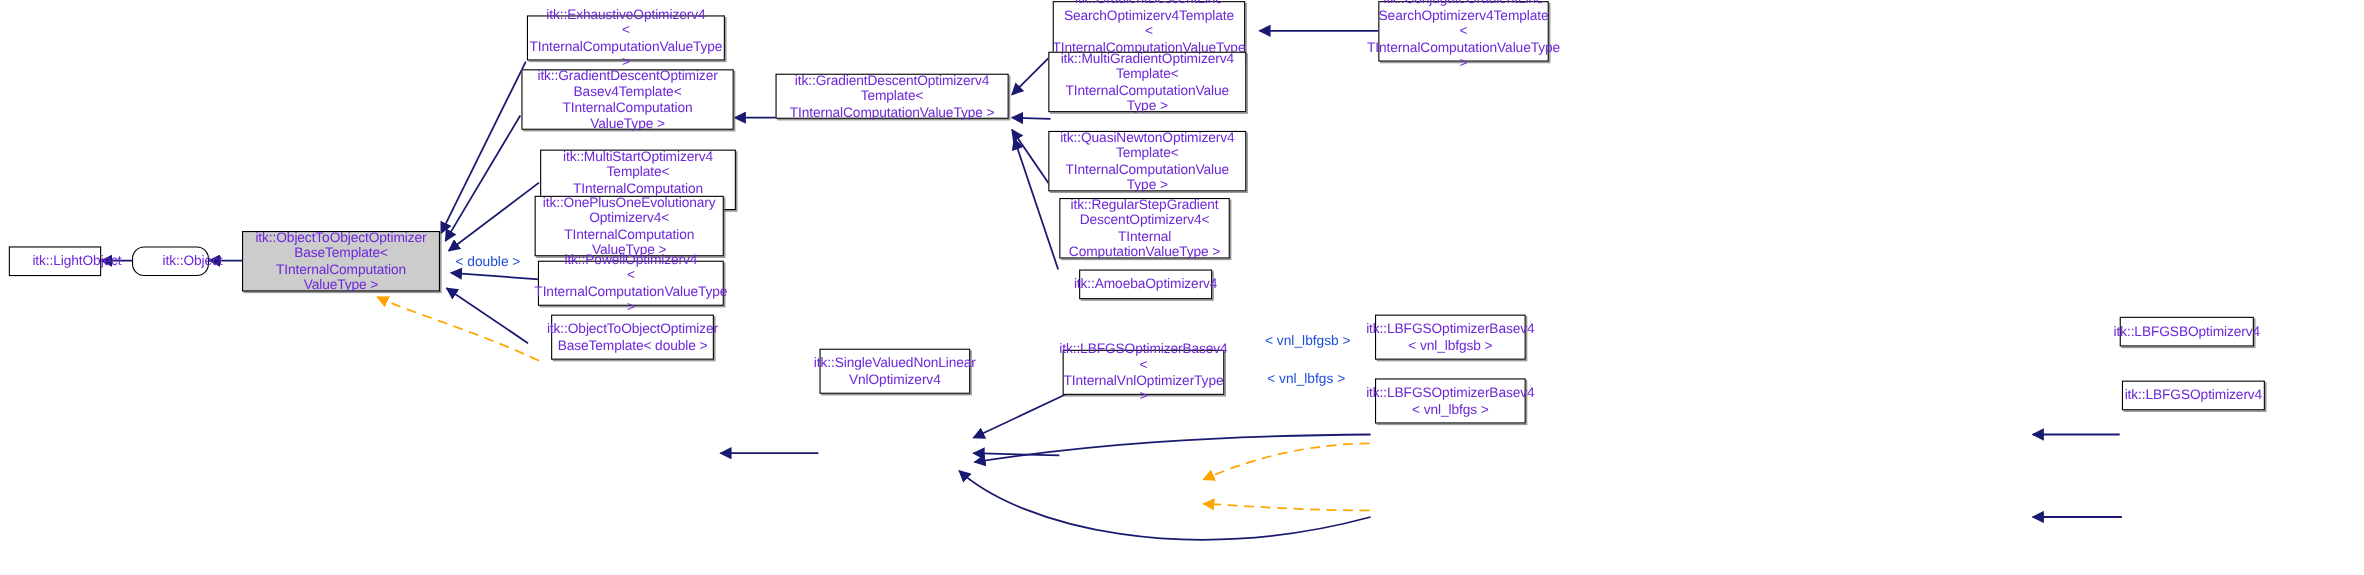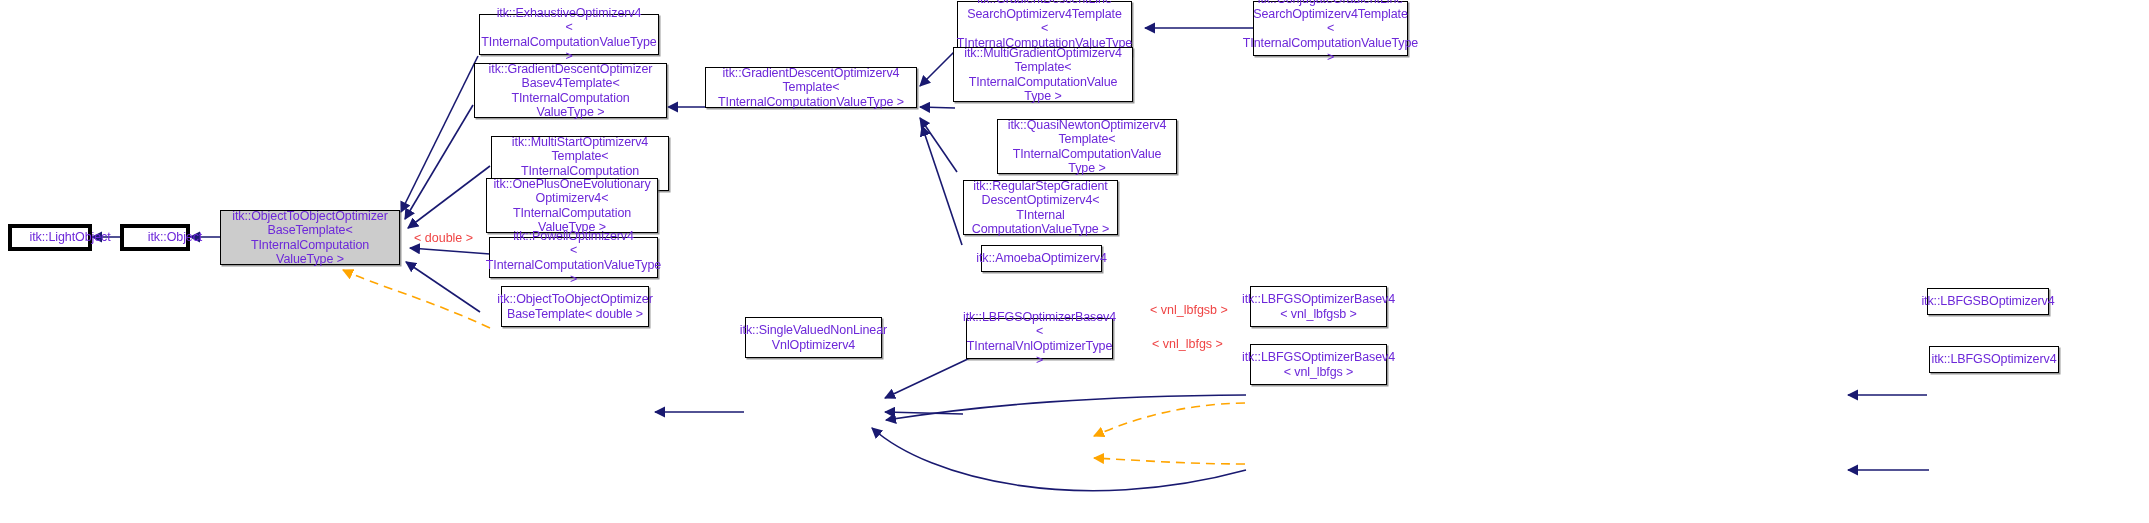--- a/index.html
+++ b/index.html
@@ -39,28 +39,28 @@
     white-space: pre-line;
     box-shadow: 1.5px 1.5px 0 0 rgba(100,100,100,0.65);
     z-index: 2;
   }
   .node.current {
     background: #cccccc;
     border: 1px solid #000000;
   }
   .node.plain {
     box-shadow: none;
-    border: 4px solid #000000;
+    border: 1px solid #000000;
     padding-left: 40px;
   }
   .edge-label {
     position: absolute;
     font-size: 12.5px;
     line-height: 14px;
-    color: #ef4444;
+    color: #1d4ed8;
     white-space: nowrap;
     background: transparent;
     z-index: 3;
   }
 </style>
 </head>
 <body>
 
 <div id="diagram">
 
@@ -115,21 +115,21 @@
       <path d="M 490 328 C 430 300, 375 285, 343 270"></path>
 
       <path d="M 1245 403 C 1180 404, 1130 420, 1094 436"></path>
 
       <path d="M 1245 464 C 1185 464, 1135 460, 1094 458"></path>
     </g>
   </svg>
 
   <div class="node plain" style="left:8px; top:224px; width:84px; height:27px;">itk::LightObject</div>
 
-  <div class="node plain" style="left:120px; top:224px; width:70px; height:27px;">itk::Object</div>
+  <div class="node plain" style="left:120px; top:224px; width:70px; height:27px;border-radius:11px;">itk::Object</div>
 
   <div class="node current" style="left:220px; top:210px; width:180px; height:55px;">itk::ObjectToObjectOptimizer
 BaseTemplate&lt; TInternalComputation
 ValueType &gt;</div>
 
   <div class="node" style="left:479px; top:14px; width:180px; height:41px;">itk::ExhaustiveOptimizerv4
 &lt; TInternalComputationValueType &gt;</div>
 
   <div class="node" style="left:474px; top:63px; width:193px; height:55px;">itk::GradientDescentOptimizer
 Basev4Template&lt; TInternalComputation
@@ -153,21 +153,21 @@
 Template&lt; TInternalComputationValueType &gt;</div>
 
   <div class="node" style="left:957px; top:1px; width:175px; height:55px;">itk::GradientDescentLine
 SearchOptimizerv4Template
 &lt; TInternalComputationValueType &gt;</div>
 
   <div class="node" style="left:953px; top:47px; width:180px; height:55px;">itk::MultiGradientOptimizerv4
 Template&lt; TInternalComputationValue
 Type &gt;</div>
 
-  <div class="node" style="left:953px; top:119px; width:180px; height:55px;margin-left:44px;">itk::QuasiNewtonOptimizerv4
+  <div class="node" style="left:953px; top:119px; width:180px; height:55px;">itk::QuasiNewtonOptimizerv4
 Template&lt; TInternalComputationValue
 Type &gt;</div>
 
   <div class="node" style="left:963px; top:180px; width:155px; height:55px;">itk::RegularStepGradient
 DescentOptimizerv4&lt; TInternal
 ComputationValueType &gt;</div>
 
   <div class="node" style="left:1253px; top:1px; width:155px; height:55px;">itk::ConjugateGradientLine
 SearchOptimizerv4Template
 &lt; TInternalComputationValueType &gt;</div>

